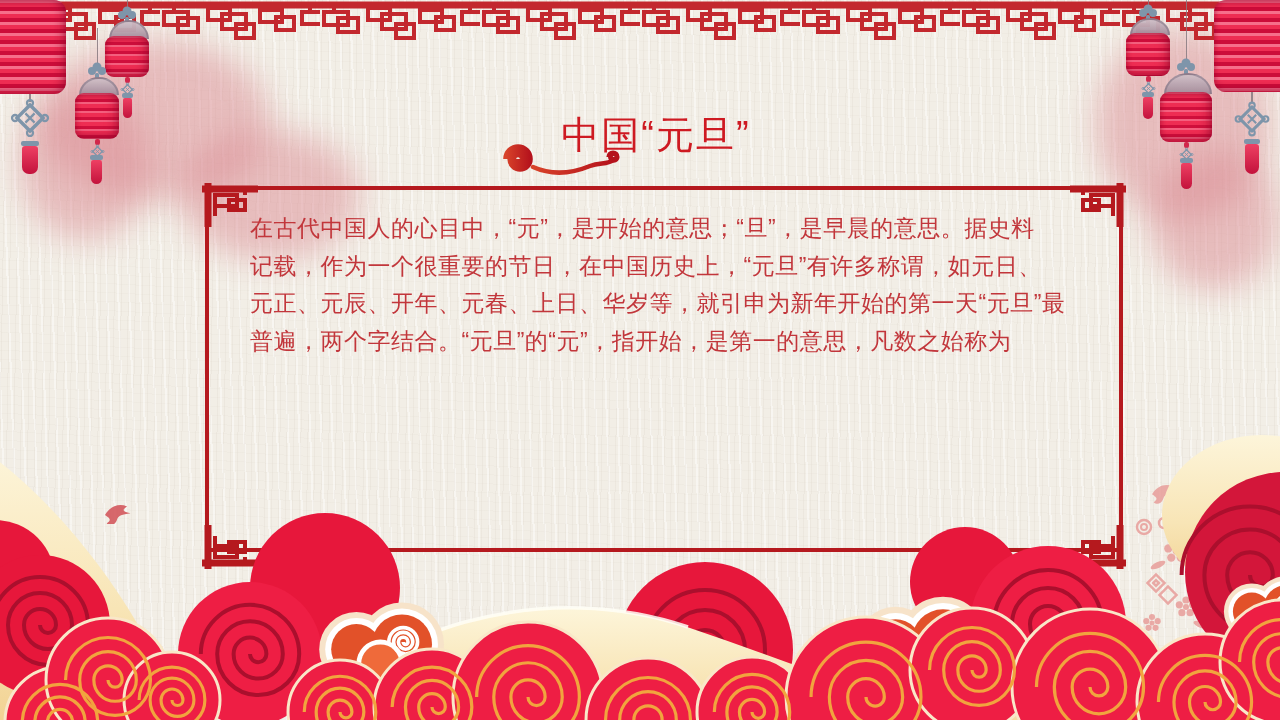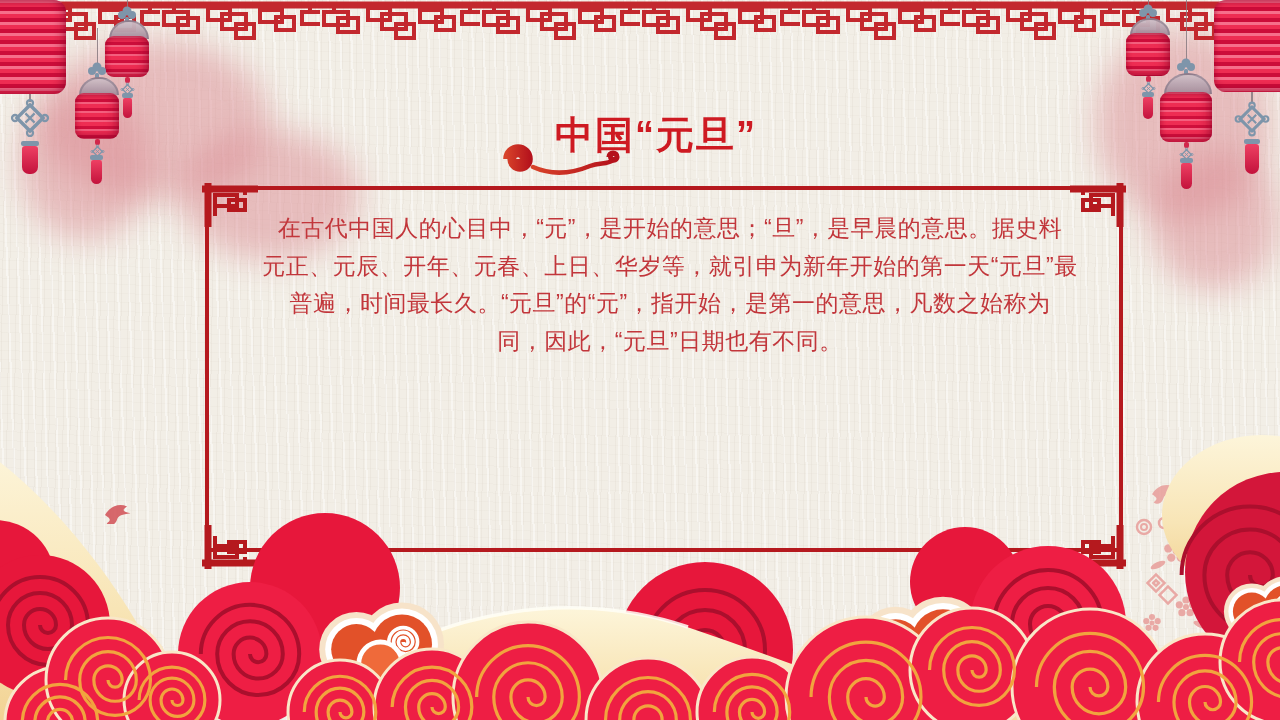--- a/index.html
+++ b/index.html
@@ -21,27 +21,27 @@
     background:repeating-linear-gradient(180deg,#f66f8b 0 3px,#ee2d53 3px 7.5px,#cc0d3a 7.5px 11px);}
   .dome{position:absolute;border-radius:50% 50% 0 0/100% 100% 0 0;
     background:linear-gradient(180deg,#cfbfc7 0%,#b5a0ac 60%,#a28b99 100%);
     border:2px solid rgba(122,110,126,.55);border-bottom:none;opacity:.96;}
   .string{position:absolute;width:1.5px;background:rgba(135,122,128,.85);}
   .rknob{position:absolute;width:5px;height:6px;background:#d2274b;border-radius:2px;}
   .tassel{position:absolute;background:linear-gradient(180deg,#ee4063,#c3123c);border-radius:3px 3px 7px 7px;}
   .tassel::before{content:"";position:absolute;top:-5px;left:-1px;right:-1px;height:5px;background:#7e95aa;border-radius:2px;}
   
   .title{position:absolute;left:0;right:0;top:110px;text-align:center;
-    font-size:38px;font-weight:700;letter-spacing:2px;color:#ce1a22;padding-left:32px;}
+    font-size:38px;font-weight:400;letter-spacing:2px;color:#ce1a22;padding-left:32px;}
   
   .tbox{position:absolute;left:205px;top:186px;width:918px;height:366px;
     border:4px solid #b5191e;box-sizing:border-box;}
   .corner{position:absolute;width:62px;height:48px;}
   .bodytext{position:absolute;left:250px;top:210px;width:840px;color:#c2363b;
-    font-size:23px;line-height:37.5px;letter-spacing:.5px;text-align:center;}
+    font-size:23px;line-height:37.5px;letter-spacing:.5px;}
   .bodytext .ln{white-space:nowrap;}
 </style>
 </head>
 <body>
 
 <div class="stage">
 
   <svg width="0" height="0" style="position:absolute" aria-hidden="true">
     <defs>
       <path id="spiral" fill="none" d="M-24 0 a24 24 0 1 1 48 0 a20 20 0 1 1 -40 0 a16 16 0 1 1 32 0 a12 12 0 1 1 -24 0 a8 8 0 1 1 16 0 a4 4 0 1 1 -8 0"></path>
@@ -162,23 +162,23 @@
     </svg>
   <svg class="corner" style="left:200px;top:523px;transform:scaleY(-1);">
       <use href="#corner"></use>
     </svg>
   <svg class="corner" style="left:1066px;top:523px;transform:scale(-1,-1);">
       <use href="#corner"></use>
     </svg>
 
   <div class="bodytext">
     <div class="ln">在古代中国人的心目中，“元”，是开始的意思；“旦”，是早晨的意思。据史料</div>
+    <div class="ln">记载，作为一个很重要的节日，在中国历史上，“元旦”有许多称谓，如元日、</div>
     <div class="ln">元正、元辰、开年、元春、上日、华岁等，就引申为新年开始的第一天“元旦”最</div>
-    <div class="ln">普遍，时间最长久。“元旦”的“元”，指开始，是第一的意思，凡数之始称为</div>
-    <div class="ln">同，因此，“元旦”日期也有不同。</div>
+    <div class="ln">普遍，两个字结合。“元旦”的“元”，指开始，是第一的意思，凡数之始称为</div>
   </div>
 
   <div>
     <div class="lbody big" style="left:-28px;top:0px;width:94px;height:94px;"></div>
     <div class="string" style="left:29px;top:94px;height:8px;"></div>
     <svg class="abs" style="left:8px;top:98px;color:#7e95aa;" width="44" height="42" viewBox="0 0 44 42">
       <use href="#knot" transform="translate(22,20) scale(1.15)"></use>
     </svg>
     <div class="tassel" style="left:22px;top:146px;width:16px;height:28px;"></div>
 

